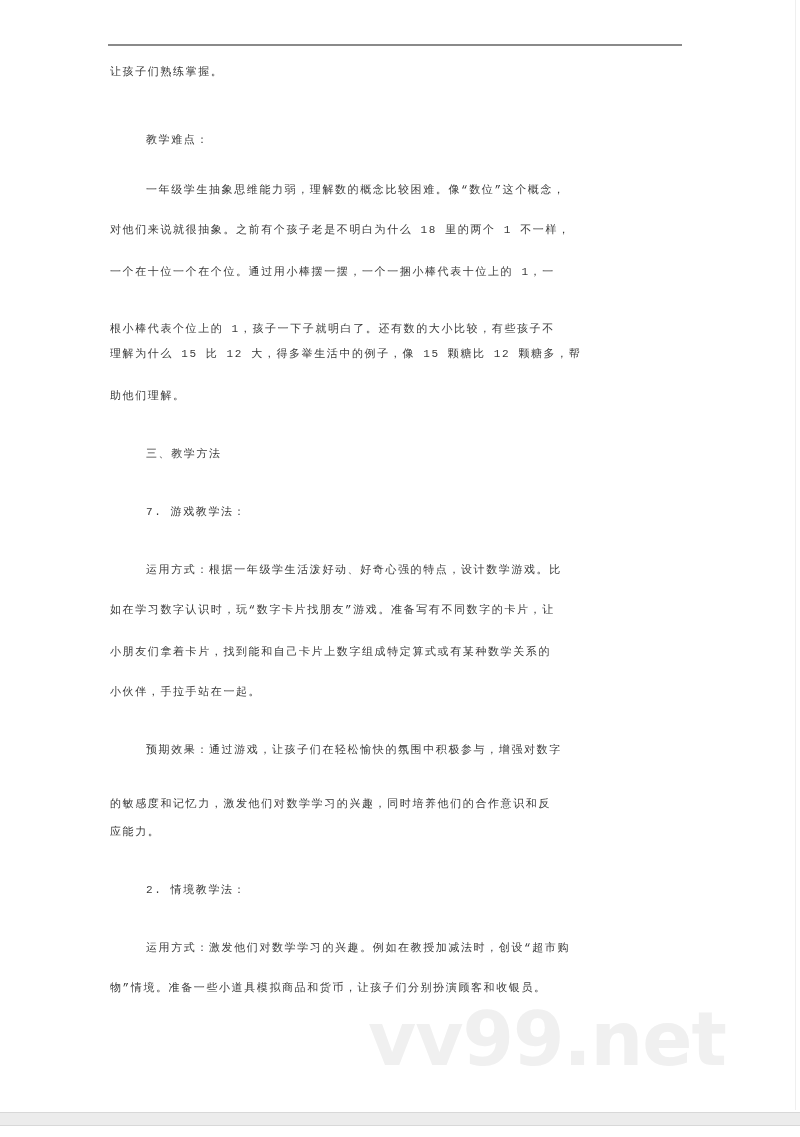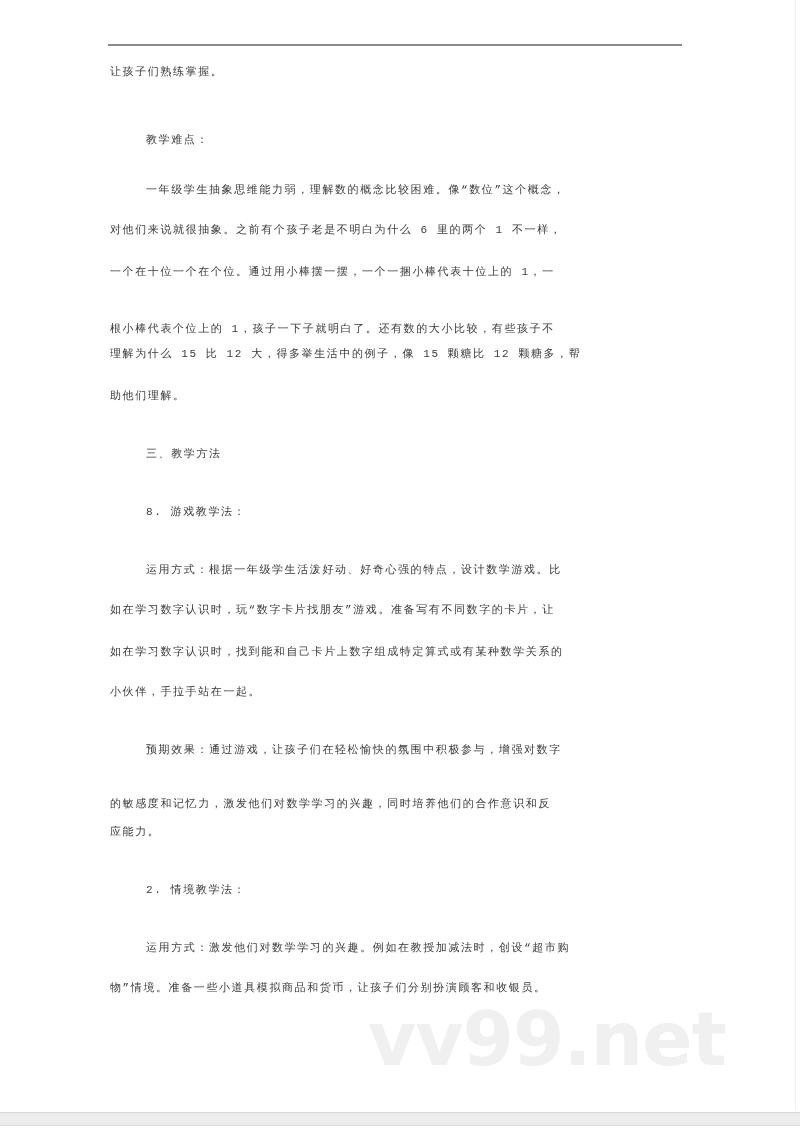--- a/index.html
+++ b/index.html
@@ -36,30 +36,30 @@
 </head>
 <body>
 
 <div class="page-edge"></div>
 <div class="header-rule"></div>
 
 <div class="content">
   <div class="line" style="top:0px">让孩子们熟练掌握。</div>
   <div class="line indent" style="top:68px">教学难点：</div>
   <div class="line indent" style="top:118px">一年级学生抽象思维能力弱，理解数的概念比较困难。像“数位”这个概念，</div>
-  <div class="line" style="top:158px">对他们来说就很抽象。之前有个孩子老是不明白为什么 6 里的两个 1 不一样，</div>
+  <div class="line" style="top:158px">对他们来说就很抽象。之前有个孩子老是不明白为什么 18 里的两个 1 不一样，</div>
   <div class="line" style="top:200px">一个在十位一个在个位。通过用小棒摆一摆，一个一捆小棒代表十位上的 1，一</div>
   <div class="line" style="top:257px">根小棒代表个位上的 1，孩子一下子就明白了。还有数的大小比较，有些孩子不</div>
   <div class="line" style="top:282px">理解为什么 15 比 12 大，得多举生活中的例子，像 15 颗糖比 12 颗糖多，帮</div>
   <div class="line" style="top:324px">助他们理解。</div>
   <div class="line indent" style="top:382px">三、教学方法</div>
-  <div class="line indent" style="top:440px">8. 游戏教学法：</div>
+  <div class="line indent" style="top:440px">7. 游戏教学法：</div>
   <div class="line indent" style="top:498px">运用方式：根据一年级学生活泼好动、好奇心强的特点，设计数学游戏。比</div>
   <div class="line" style="top:538px">如在学习数字认识时，玩“数字卡片找朋友”游戏。准备写有不同数字的卡片，让</div>
-  <div class="line" style="top:580px">如在学习数字认识时，找到能和自己卡片上数字组成特定算式或有某种数学关系的</div>
+  <div class="line" style="top:580px">小朋友们拿着卡片，找到能和自己卡片上数字组成特定算式或有某种数学关系的</div>
   <div class="line" style="top:620px">小伙伴，手拉手站在一起。</div>
   <div class="line indent" style="top:678px">预期效果：通过游戏，让孩子们在轻松愉快的氛围中积极参与，增强对数字</div>
   <div class="line" style="top:732px">的敏感度和记忆力，激发他们对数学学习的兴趣，同时培养他们的合作意识和反</div>
   <div class="line" style="top:760px">应能力。</div>
   <div class="line indent" style="top:818px">2. 情境教学法：</div>
   <div class="line indent" style="top:876px">运用方式：激发他们对数学学习的兴趣。例如在教授加减法时，创设“超市购</div>
   <div class="line" style="top:916px">物”情境。准备一些小道具模拟商品和货币，让孩子们分别扮演顾客和收银员。</div>
 </div>
 
 <div class="watermark">vv99.net</div>

